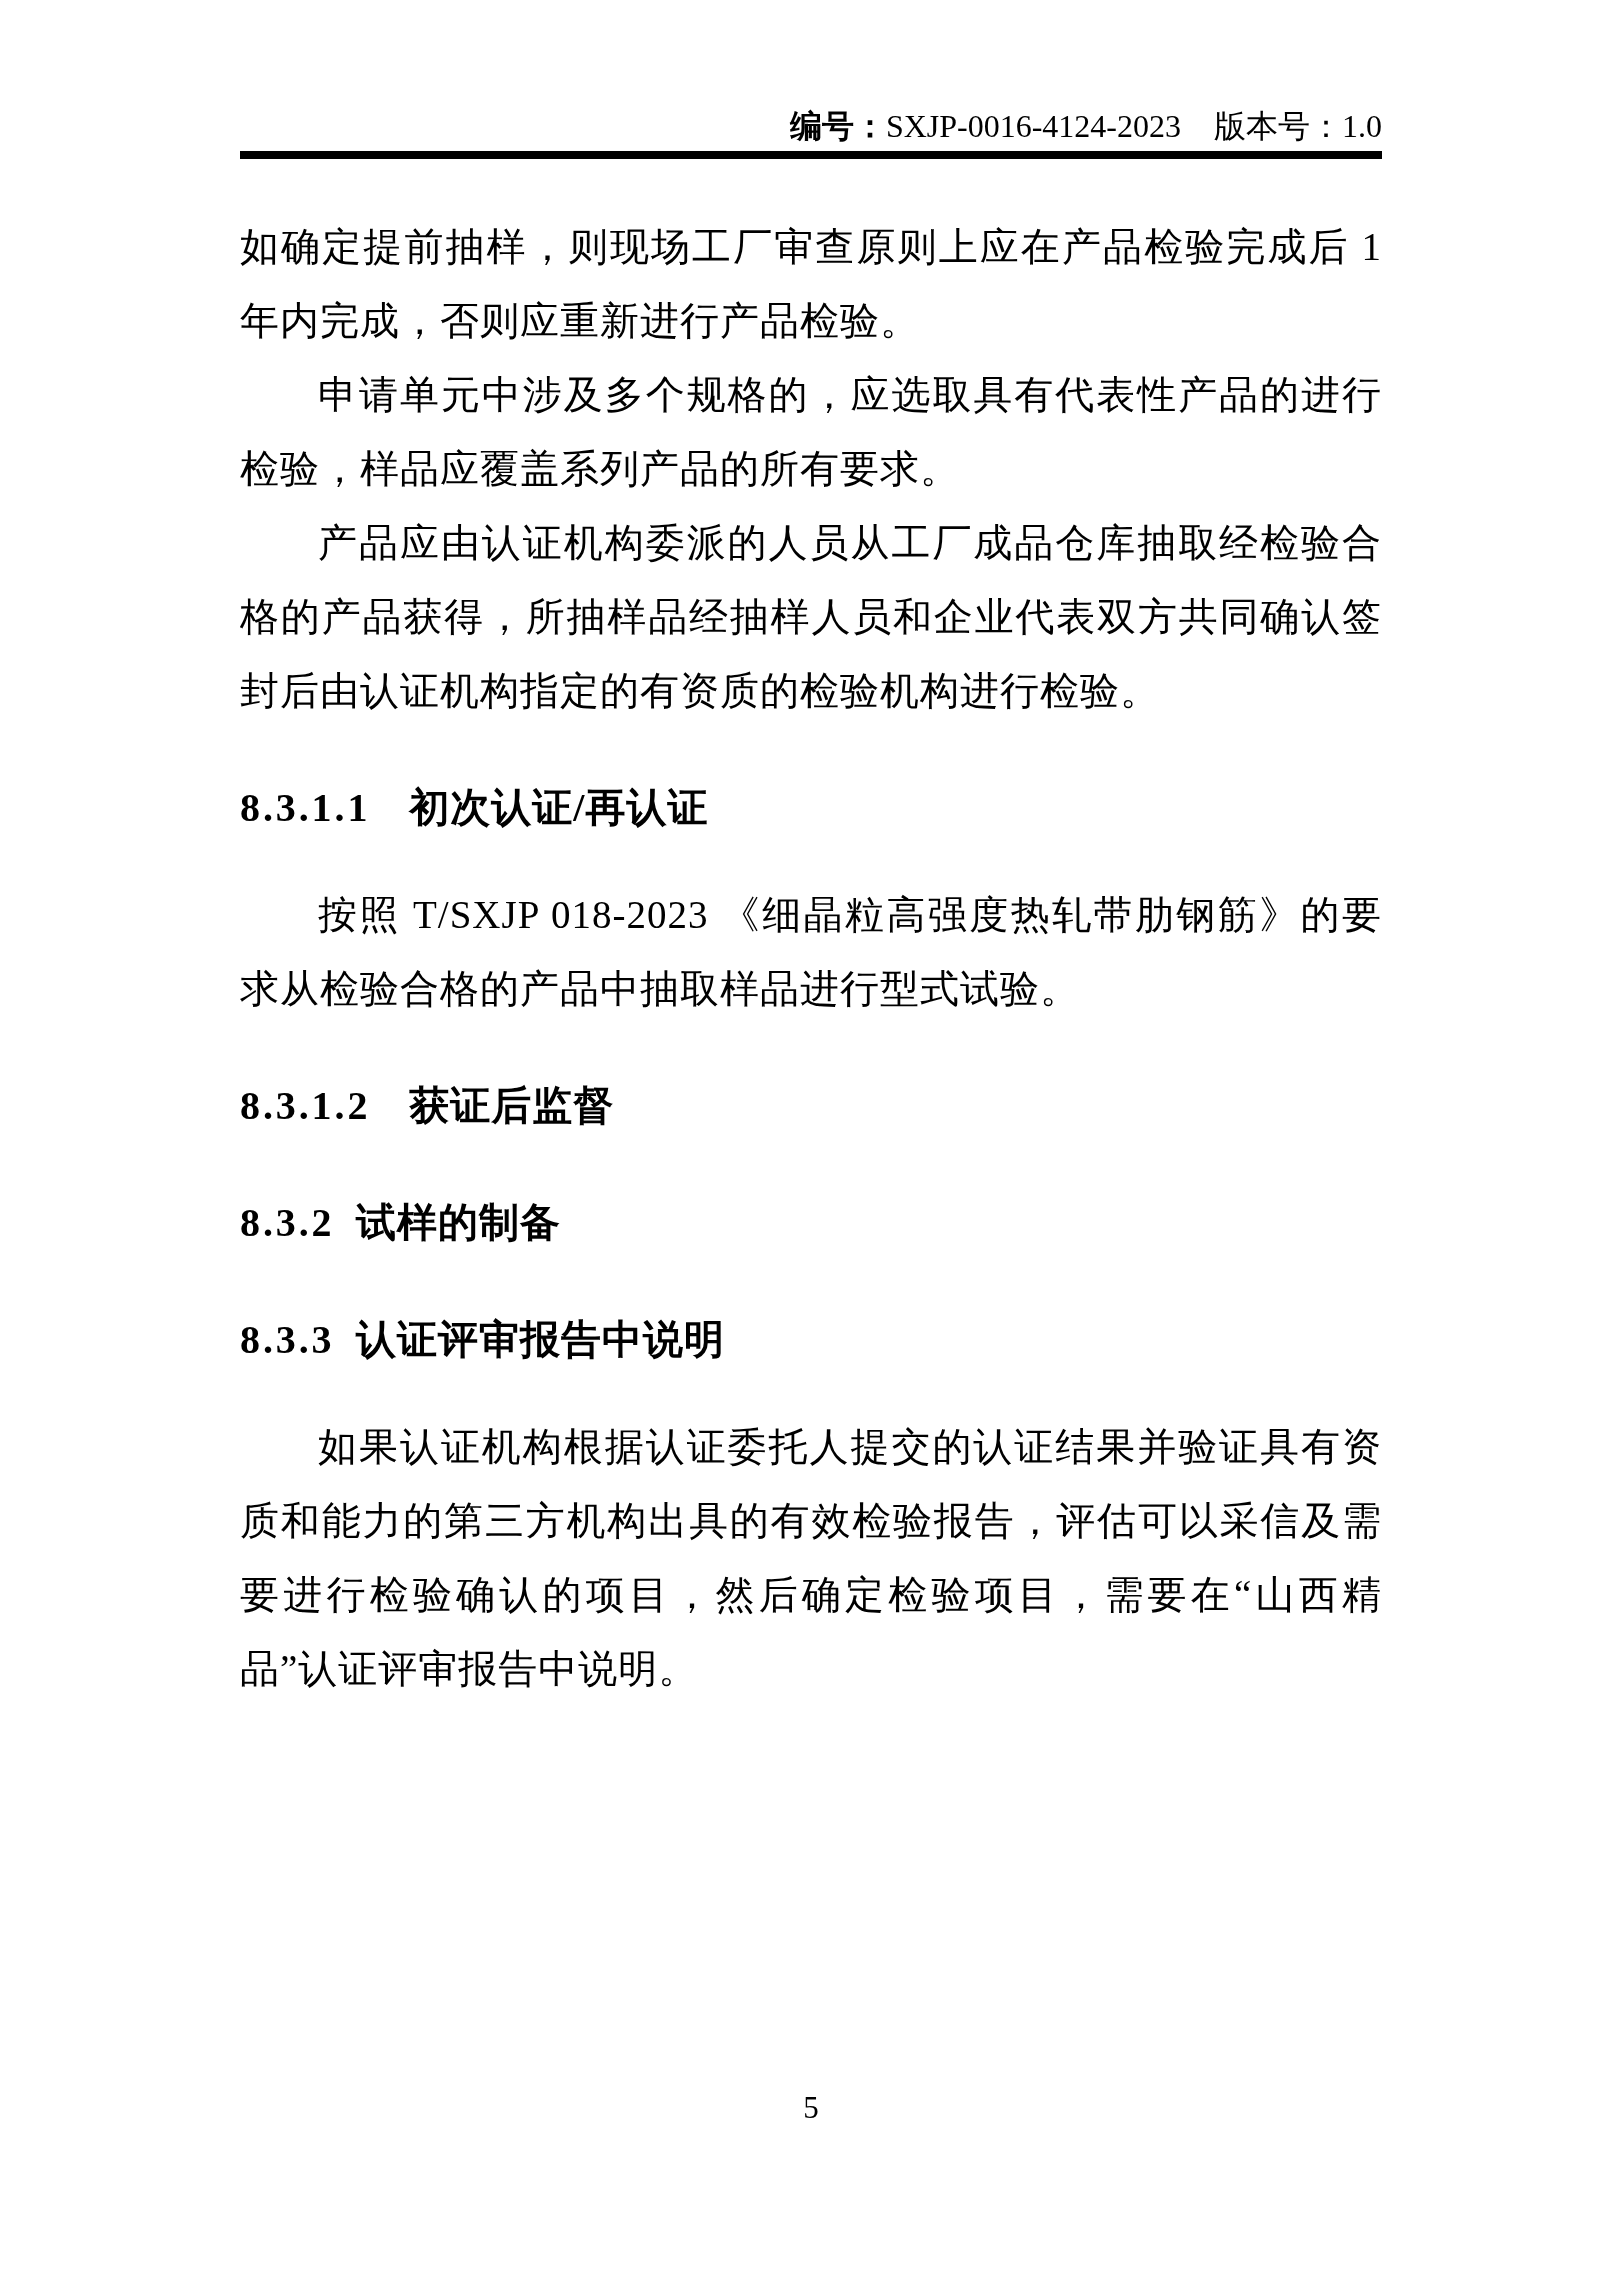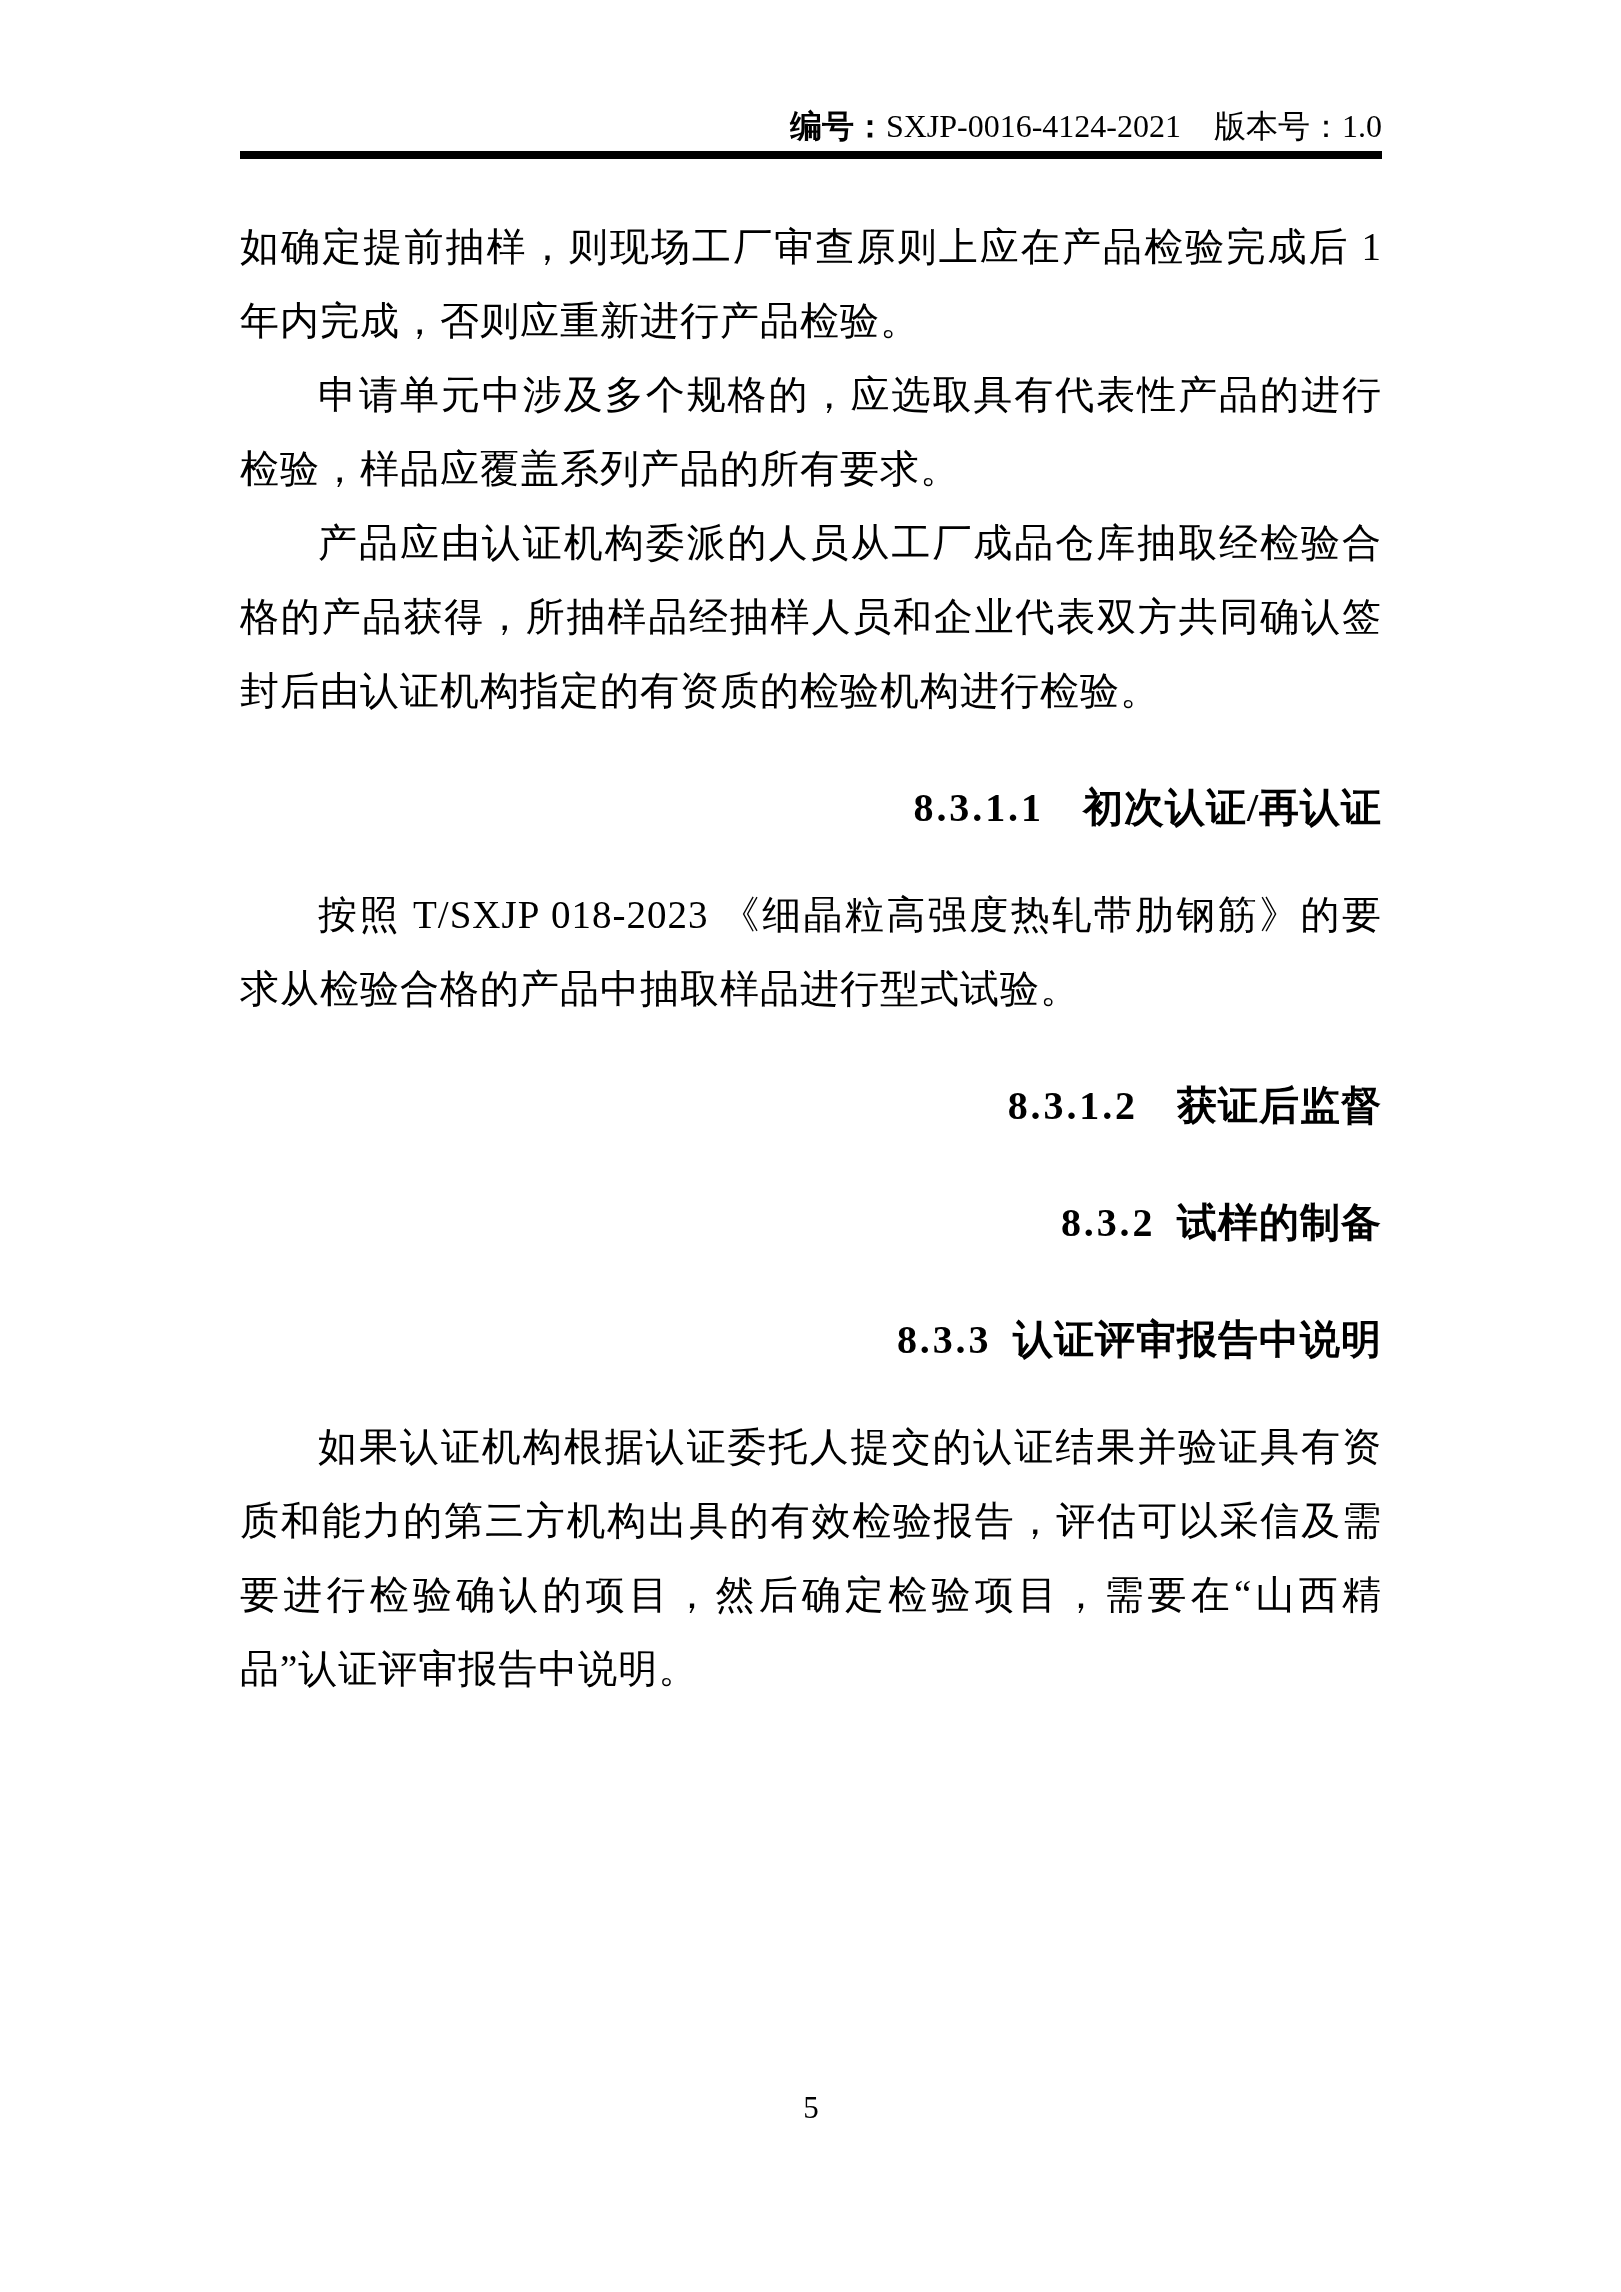--- a/index.html
+++ b/index.html
@@ -58,21 +58,21 @@
     font-family: Liberation Serif, serif;
   }
   .content p.indent {
     text-indent: 2em;
   }
   .section-heading {
     margin: 43px 0 33px 0;
     font-size: 40px;
     line-height: 74px;
     font-weight: bold;
-    text-align: right;
+    text-align: left;
     letter-spacing: 1px;
   }
   .sec-num {
     letter-spacing: 2.9px;
     margin-right: 21.6px;
   }
   .sec-num.wide {
     margin-right: 39px;
   }
   .page-number {
@@ -84,21 +84,21 @@
     font-size: 31px;
     line-height: 43px;
   }
 </style>
 </head>
 <body>
 
 <div class="page">
 
   <div class="doc-header">
-    <span class="label-bold">编号：</span><span>SXJP-0016-4124-2021</span><span class="version-label">版本号：</span><span>1.0</span>
+    <span class="label-bold">编号：</span><span>SXJP-0016-4124-2023</span><span class="version-label">版本号：</span><span>1.0</span>
   </div>
 
   <div class="header-rule"></div>
 
   <div class="content">
 
     <p>如确定提前抽样，则现场工厂审查原则上应在产品检验完成后 1 年内完成，否则应重新进行产品检验。</p>
 
     <p class="indent">申请单元中涉及多个规格的，应选取具有代表性产品的进行检验，样品应覆盖系列产品的所有要求。</p>
 

